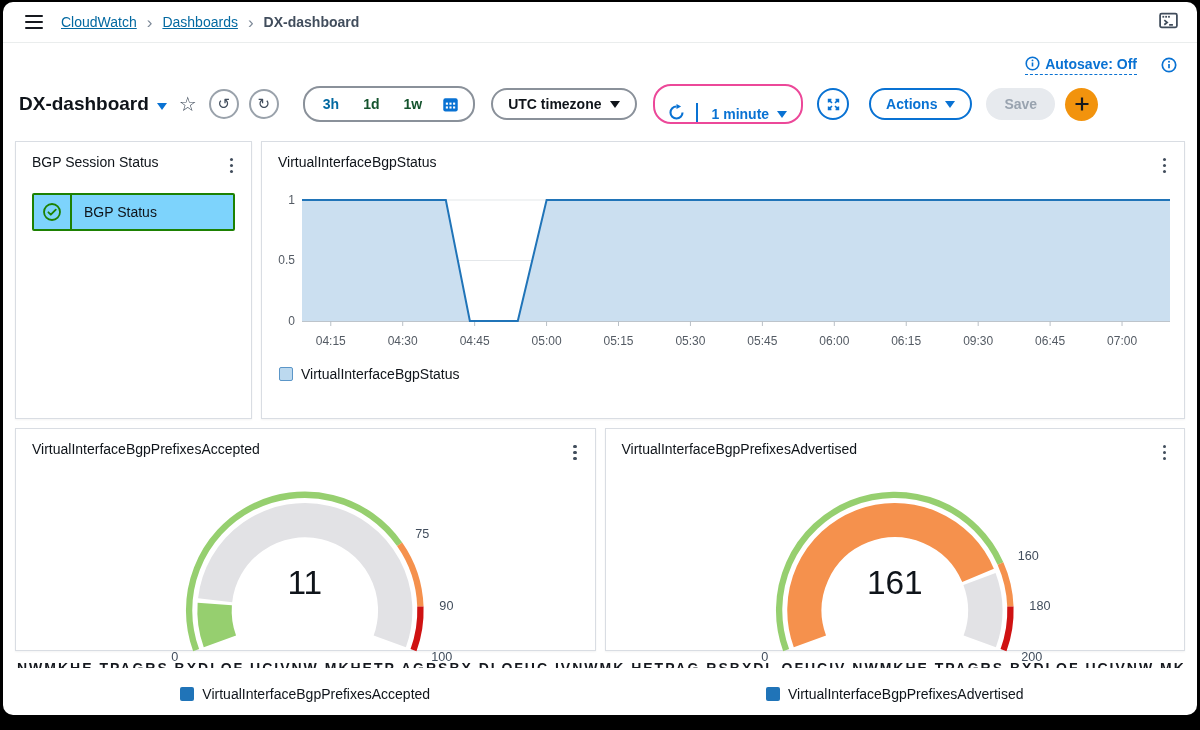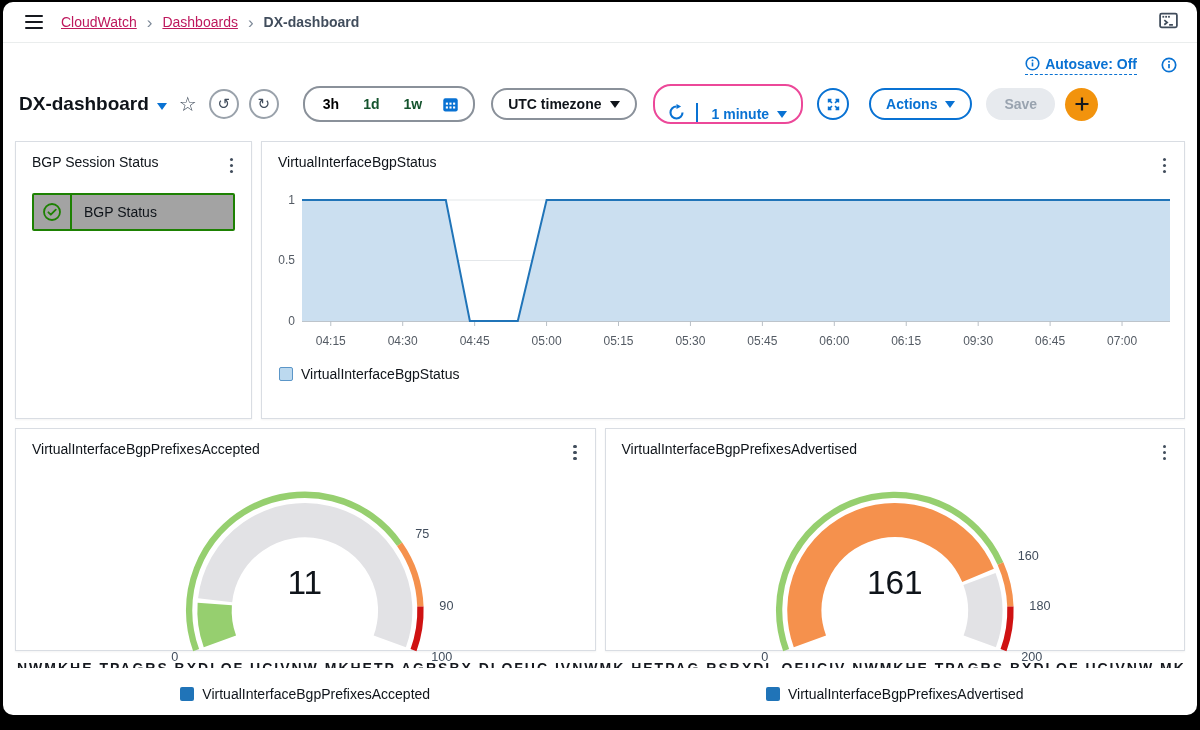--- a/index.html
+++ b/index.html
@@ -2,38 +2,38 @@
 <html><head>
 <meta charset="utf-8">
 <style>
   html,body{margin:0;padding:0;width:1200px;height:730px;background:#000;font-family:"Liberation Sans",sans-serif;}
   .frame{position:relative;margin:2px 3px 15px;height:713px;background:#fff;border-radius:10px;overflow:hidden;}
   
   .topbar{height:40px;display:flex;align-items:center;padding:0 18px;gap:14px;border-bottom:1px solid #eaeded;}
   .hamburger{display:flex;flex-direction:column;gap:3.5px;cursor:pointer;padding:4px;}
   .hamburger span{width:18px;height:2.4px;background:#16191f;border-radius:1px;}
   .crumbs{display:flex;align-items:center;gap:10px;font-size:14px;}
-  .crumb-link{color:#be185d;text-decoration:underline;cursor:pointer;}
+  .crumb-link{color:#0369a1;text-decoration:underline;cursor:pointer;}
   .crumb-sep{color:#7d8998;font-size:17px;line-height:1;}
   .crumb-current{color:#414d5c;font-weight:700;}
   .topbar-right{margin-left:auto;display:flex;align-items:center;}
   
   .autosave-row{display:flex;justify-content:flex-end;align-items:center;gap:24px;padding:10px 20px 0;height:24px;}
   .autosave-link{display:inline-flex;align-items:center;gap:5px;color:#0972d3;font-size:14px;font-weight:600;border-bottom:1px dashed #0972d3;padding-bottom:2px;cursor:pointer;}
   
   .controls-row{display:flex;align-items:center;padding:4px 16px 0;gap:10px;height:46px;}
   .dash-title{display:flex;align-items:baseline;gap:8px;cursor:pointer;}
   .dash-title h1{font-size:19px;margin:0;color:#0f141a;font-weight:700;}
   .caret{width:0;height:0;border-left:5px solid transparent;border-right:5px solid transparent;border-top:7px solid currentColor;display:inline-block;}
   .caret.blue{color:#0972d3;}
   .star-btn{font-size:20px;color:#414d5c;cursor:pointer;background:none;border:none;padding:0 2px;line-height:1;}
   .circle-btn{width:30px;height:30px;border-radius:50%;border:2px solid #9aa2ab;background:#fff;color:#414d5c;font-size:15px;display:inline-flex;align-items:center;justify-content:center;cursor:pointer;padding:0;}
   .seg-group{display:inline-flex;align-items:center;height:32px;border:2px solid #8a919a;border-radius:17px;padding:0 6px;background:#fff;}
   .seg-item{padding:0 12px;font-size:14px;font-weight:600;color:#14532d;background:none;border:none;cursor:pointer;}
-  .seg-item.active{color:#000000;font-weight:700;}
+  .seg-item.active{color:#0369a1;font-weight:700;}
   .seg-icon-btn{background:none;border:none;cursor:pointer;display:inline-flex;align-items:center;padding:0 8px;}
   .pill{display:inline-flex;align-items:center;gap:8px;height:32px;padding:0 15px;border-radius:17px;border:2px solid #8a919a;background:#fff;font-size:14px;font-weight:600;color:#0f141a;cursor:pointer;}
   .pill.blue{border-color:#0972d3;color:#0972d3;font-weight:700;}
   .refresh-pill{display:inline-flex;align-items:flex-end;height:36px;border:2px solid #ec4899;border-radius:18px;overflow:hidden;background:#fff;}
   .refresh-left{display:flex;align-items:center;padding:0 10px 0 12px;border-right:2px solid #0972d3;cursor:pointer;background:none;border-top:none;border-bottom:none;border-left:none;}
   .refresh-right{display:flex;align-items:center;gap:8px;padding:0 14px;font-size:14px;font-weight:700;color:#0972d3;cursor:pointer;background:none;border:none;}
   .circle-btn.blue{border-color:#0972d3;width:32px;height:32px;}
   .save-btn{height:32px;border-radius:17px;border:none;background:#e7eaee;color:#99a3af;font-size:14px;font-weight:700;padding:0 18px;margin-left:4px;cursor:not-allowed;}
   .add-btn{width:33px;height:33px;border-radius:50%;border:none;background:#f2930d;display:inline-flex;align-items:center;justify-content:center;cursor:pointer;padding:0;}
   .info-glyph{display:inline-flex;cursor:pointer;}
@@ -43,21 +43,21 @@
   .row+.row{margin-top:9px;}
   .widget{background:#fff;border:1px solid #d9dde3;border-radius:0;box-shadow:0 1px 2px rgba(0,0,0,.05);box-sizing:border-box;}
   .w-session{width:237px;height:278px;flex:none;}
   .w-chart{flex:1;height:278px;}
   .w-gauge{flex:1;height:223px;}
   .widget-head{display:flex;justify-content:space-between;align-items:flex-start;padding:12px 10px 0 16px;}
   .widget-title{font-size:14px;color:#0f141a;font-weight:500;}
   .kebab{display:flex;flex-direction:column;gap:2.6px;align-items:center;background:none;border:none;cursor:pointer;padding:4px 8px;}
   .kebab i{width:3.2px;height:3.2px;border-radius:50%;background:#414d5c;display:block;}
   
-  .alarm-box{margin:16px 16px 0;border:2px solid #1d8102;border-radius:2px;display:flex;align-items:stretch;height:34px;background:#a3a3a3;cursor:pointer;}
+  .alarm-box{margin:16px 16px 0;border:2px solid #1d8102;border-radius:2px;display:flex;align-items:stretch;height:34px;background:#7dd3fc;cursor:pointer;}
   .alarm-icon-cell{width:36px;display:flex;align-items:center;justify-content:center;border-right:2px solid #1d8102;}
   .alarm-label{display:flex;align-items:center;padding:0 12px;font-size:14px;color:#0f141a;}
   
   .chart-area{display:flex;margin:18px 14px 0 10px;}
   .y-col{position:relative;width:30px;flex:none;}
   .y-col span{position:absolute;right:7px;font-size:12px;color:#545b64;}
   .plot{flex:1;position:relative;}
   .plot svg{display:block;width:100%;height:135px;}
   .x-labels{position:relative;height:20px;margin:2px 14px 0 40px;}
   .x-labels span{position:absolute;transform:translateX(-50%);font-size:12px;color:#545b64;top:2px;white-space:nowrap;}

